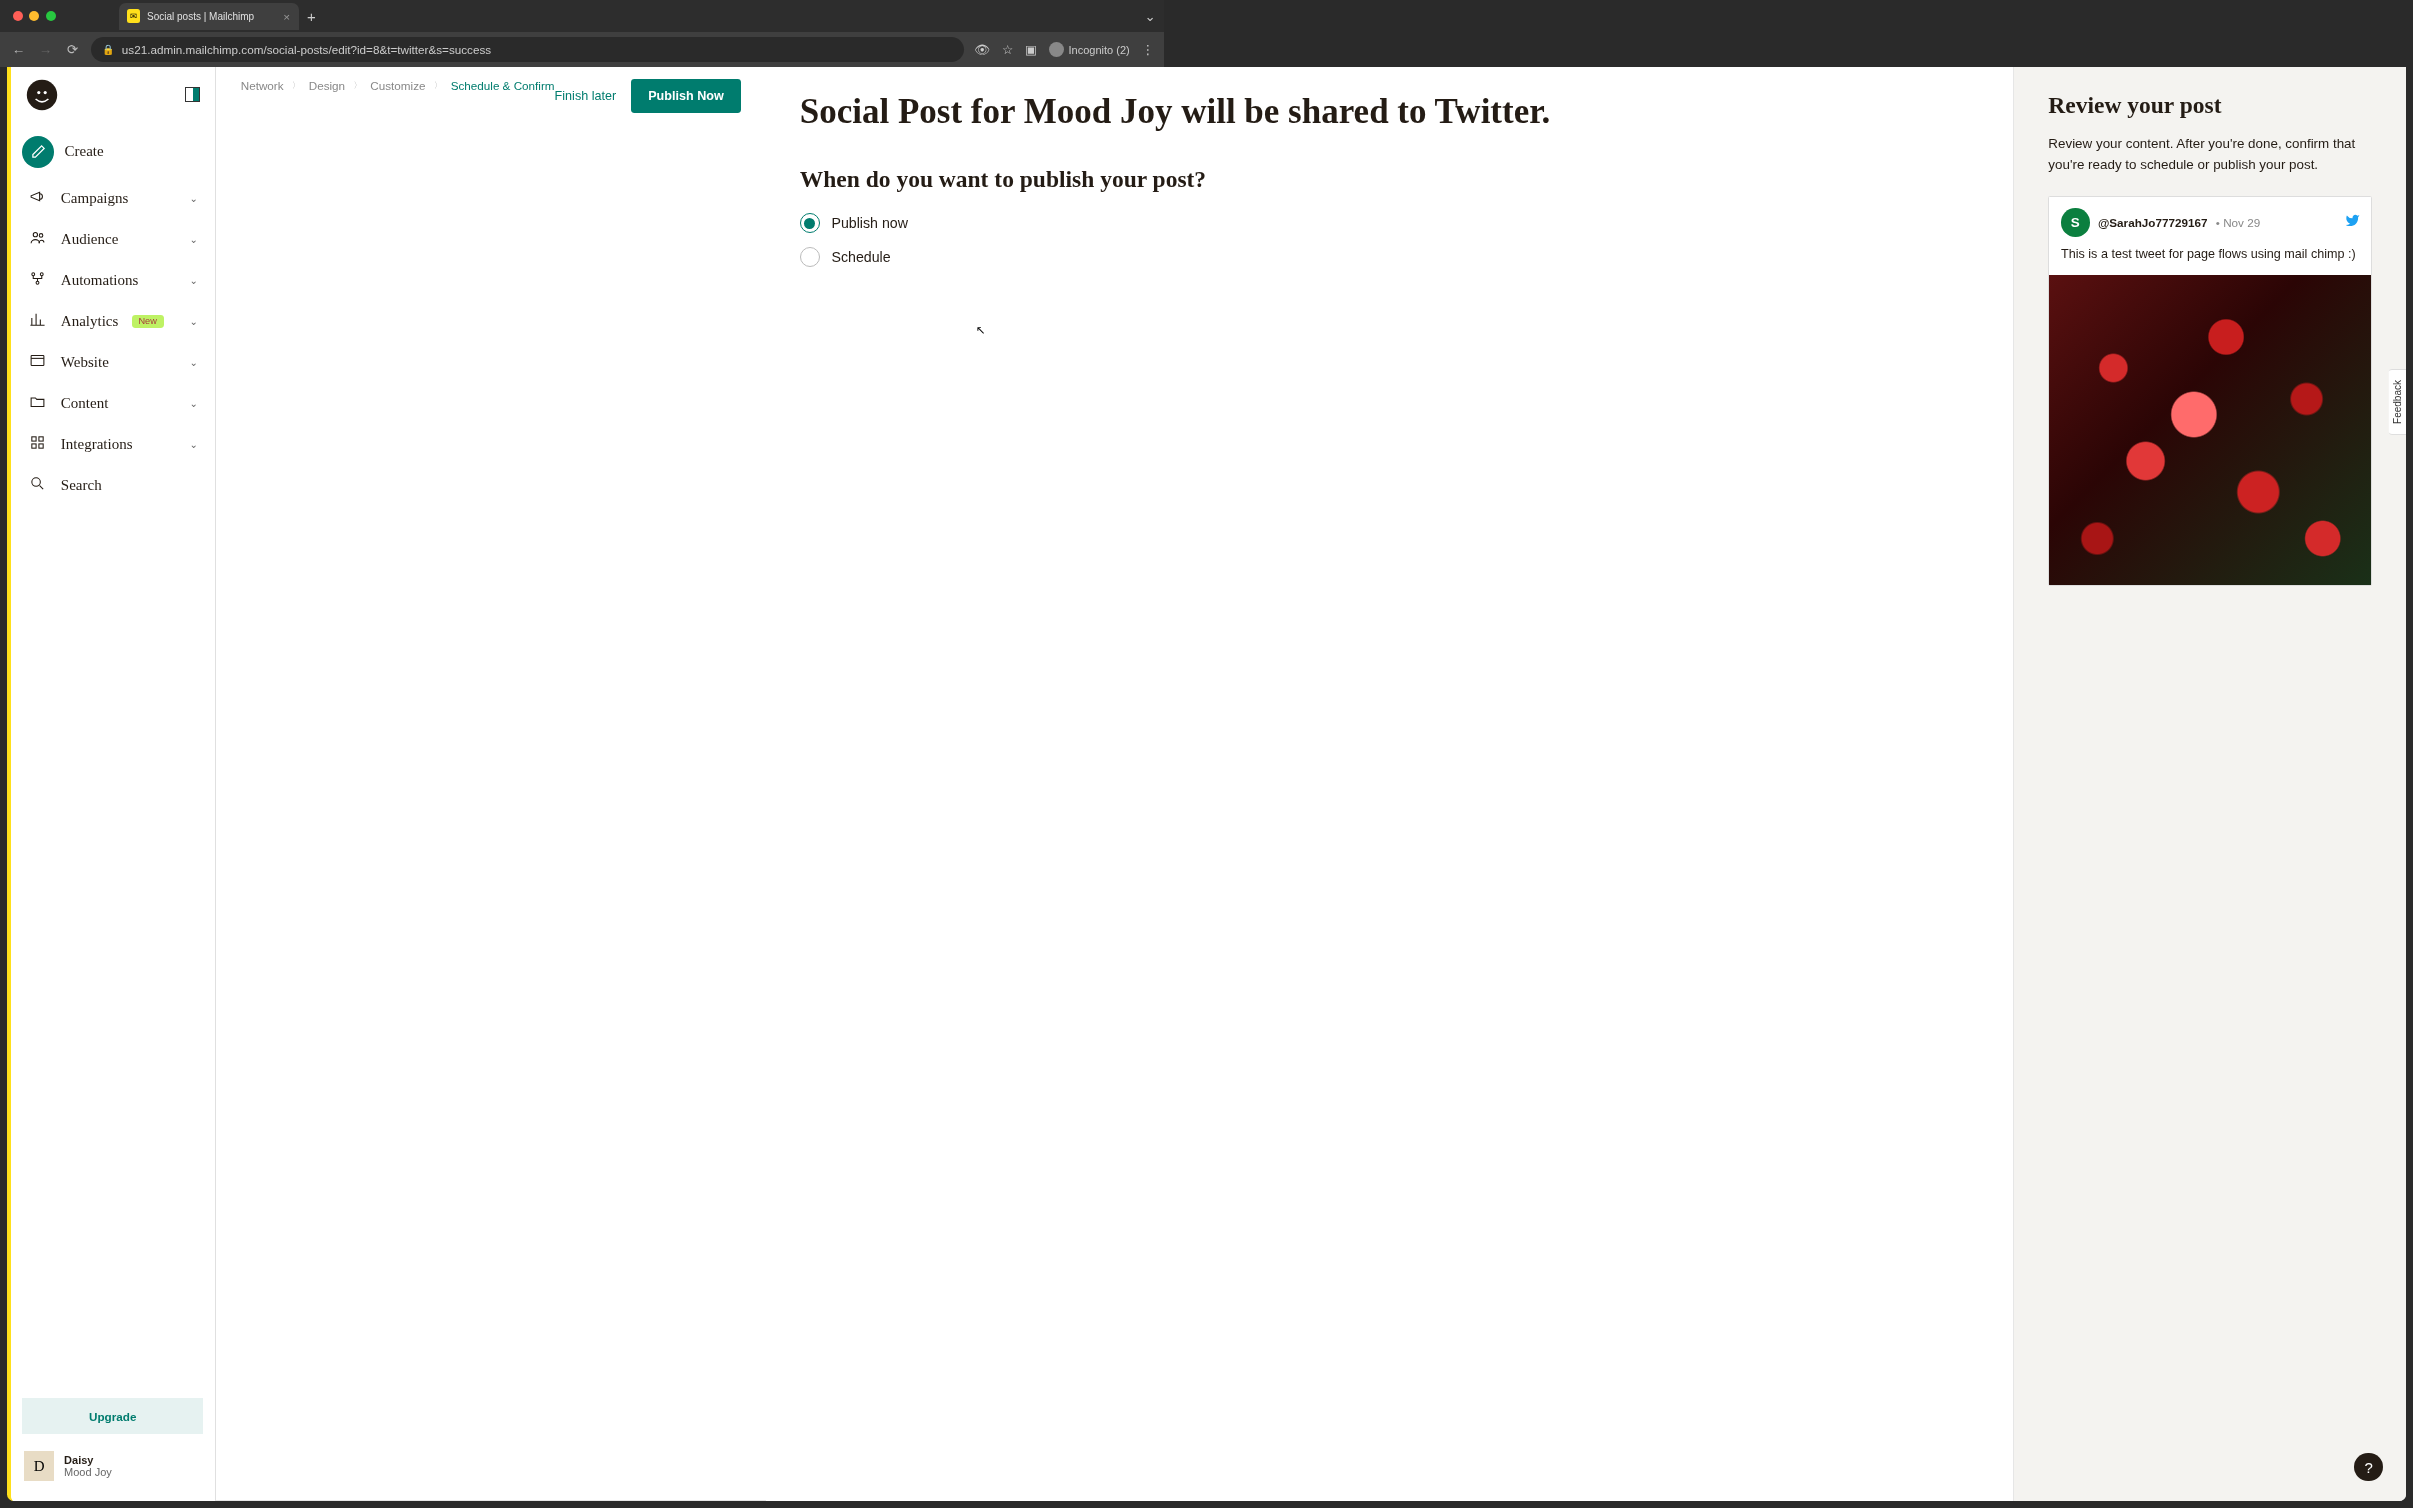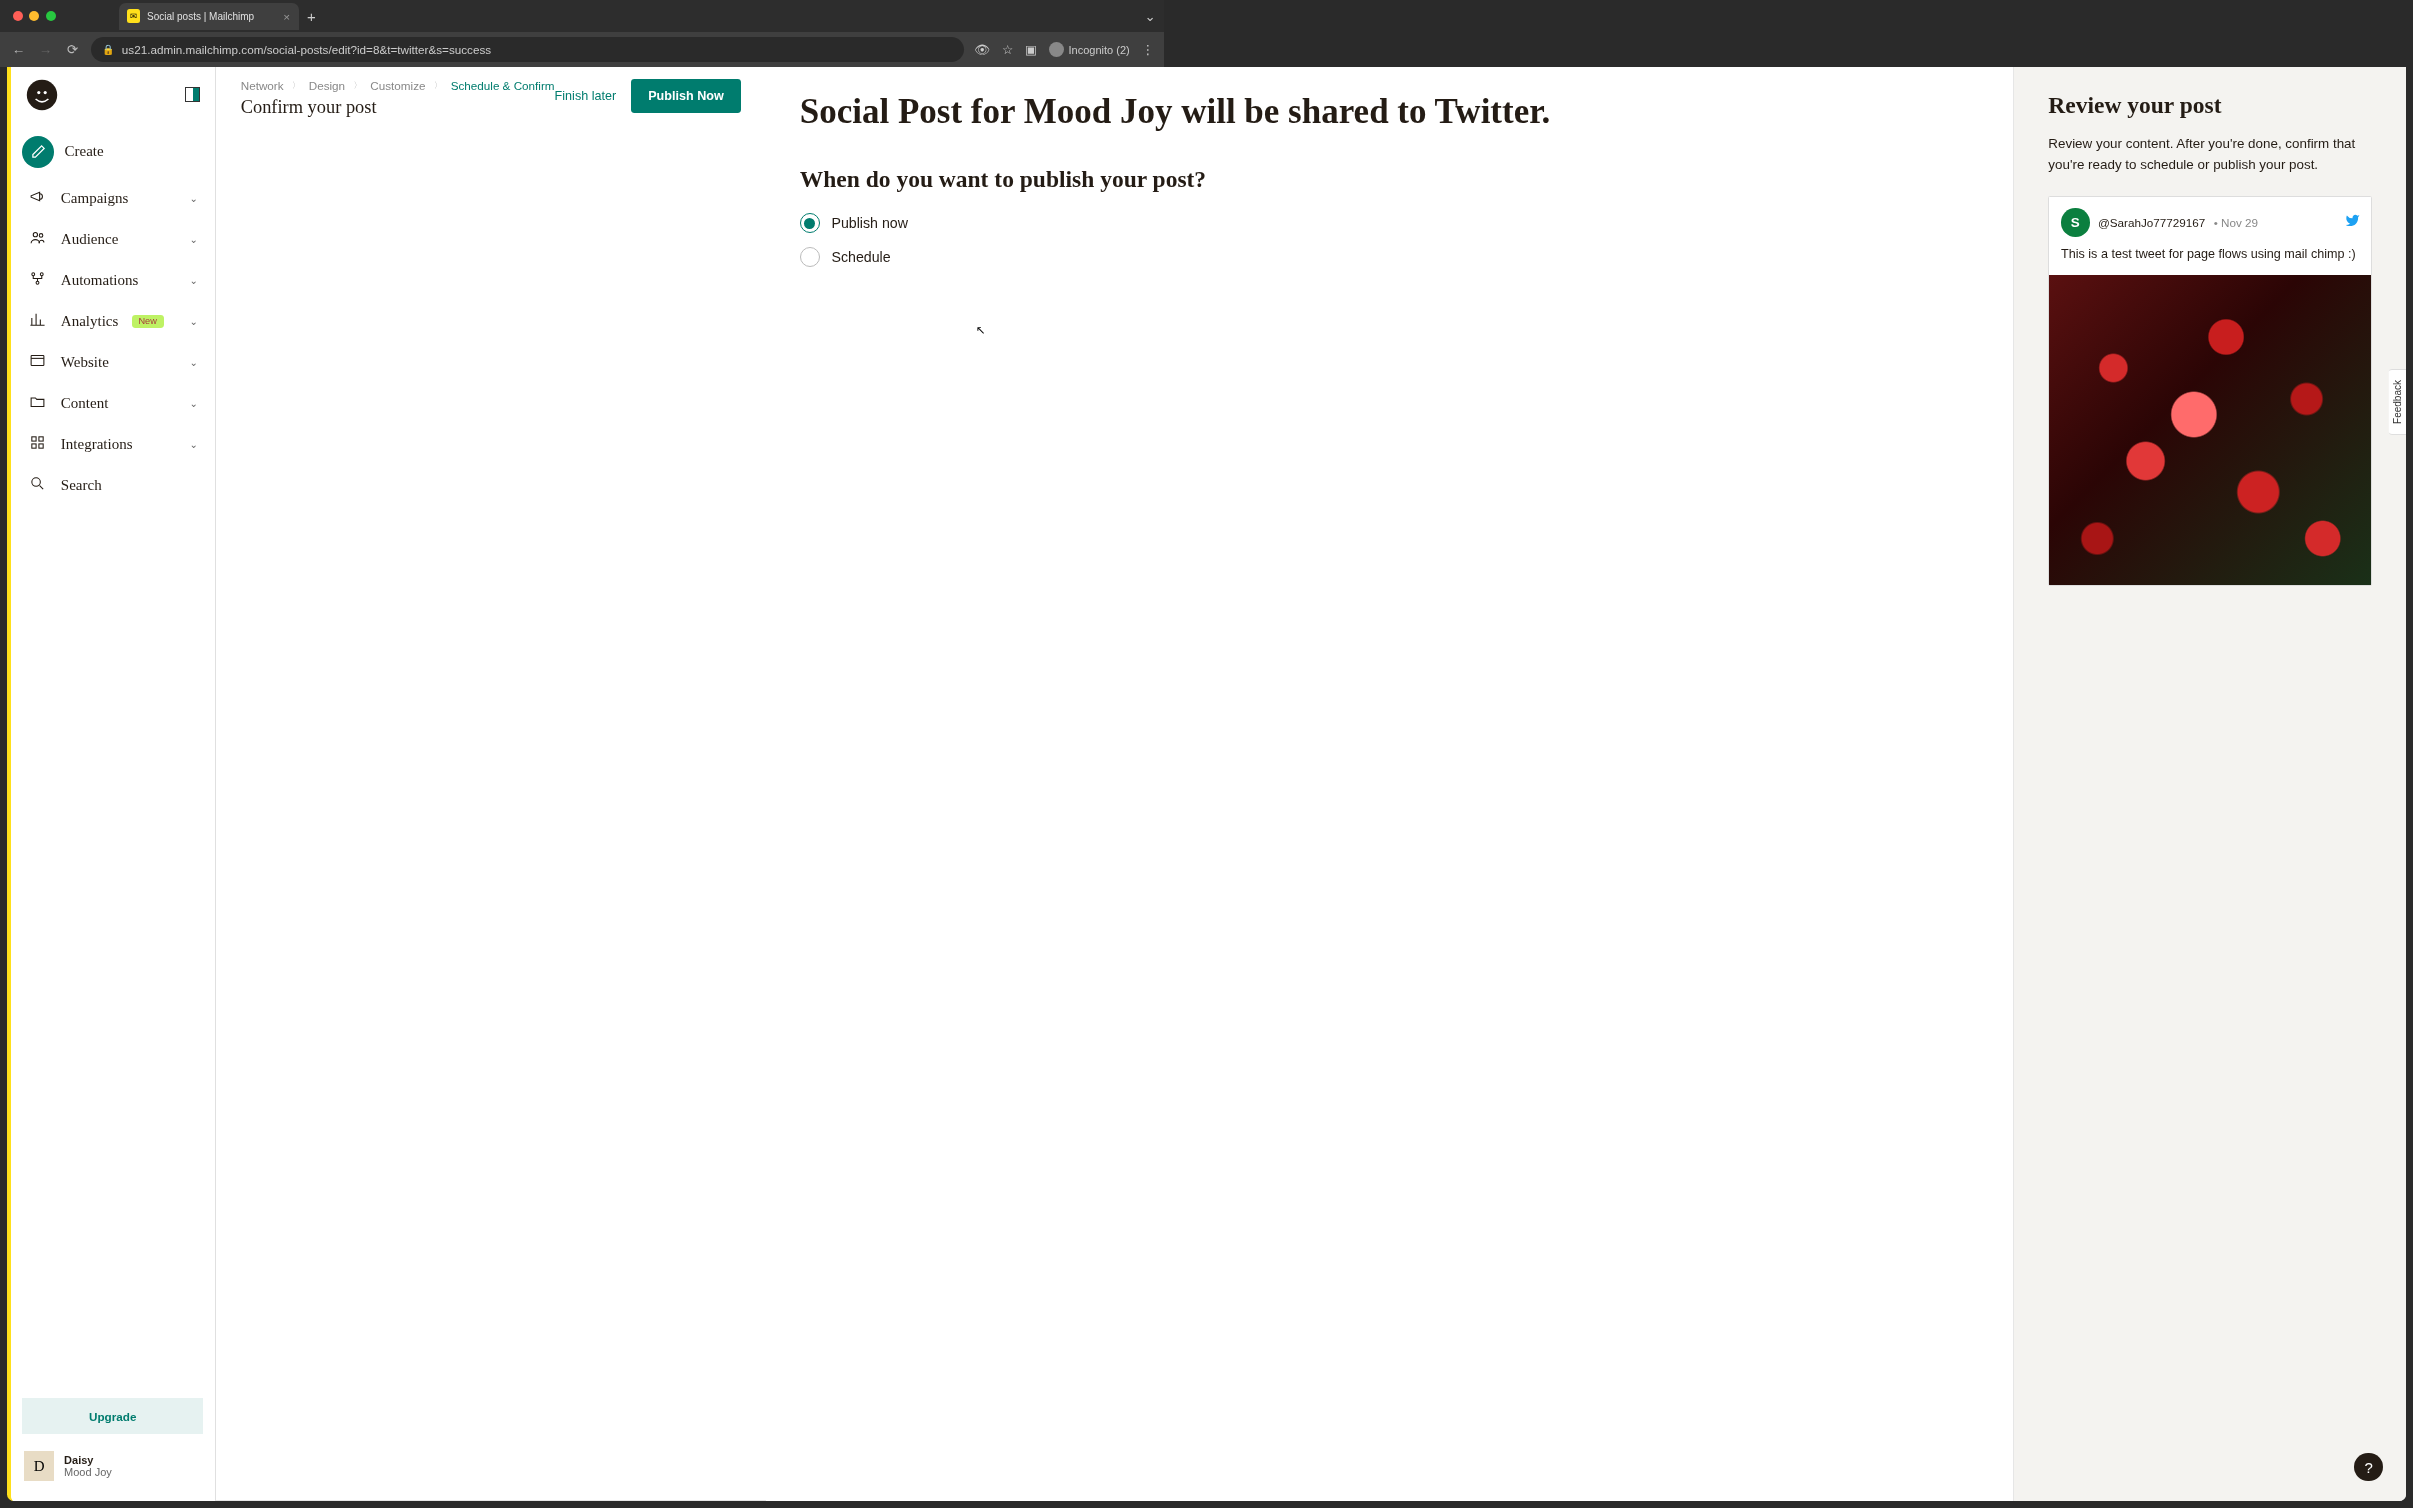--- a/index.html
+++ b/index.html
@@ -209,21 +209,21 @@
 .review-desc { font-size:13.4px; line-height:1.55; color:#241c15; margin-bottom:20px; }
 
 .tweet-card {
   background:#fff; border:0.8px solid #ddd; border-radius:1.7px; overflow:hidden;
 }
 .tweet-head { display:flex; align-items:center; gap:8.4px; padding:11.7px 11.7px 8.4px 11.7px; }
 .tweet-avatar {
   width:28.5px; height:28.5px; border-radius:50%; background:#0b7f3f; color:#fff;
   display:flex; align-items:center; justify-content:center; font-weight:600;
 }
-.tweet-handle { font-weight:400; font-size:11.7px; color:#241c15;}
+.tweet-handle { font-weight:700; font-size:11.7px; color:#241c15;}
 .tweet-date { color:#888; font-size:11.7px;}
 .tweet-bird { margin-left:auto; color:#1da1f2; }
 .tweet-body { padding: 0 11.7px 11.7px 11.7px; font-size:12.6px; line-height:1.45; color:#241c15;}
 .tweet-image {
   width:100%; height:310px;
   background:
     radial-gradient(circle at 20% 30%, #d42a2a 0 13.4px, transparent 15px),
     radial-gradient(circle at 55% 20%, #c81e1e 0 17px, transparent 18.4px),
     radial-gradient(circle at 80% 40%, #b51818 0 15px, transparent 17px),
     radial-gradient(circle at 30% 60%, #e13838 0 18.4px, transparent 20px),
@@ -431,21 +431,20 @@
       <div class="header-left">
         <div class="breadcrumb">
           <span class="crumb">Network</span>
           <span class="sep">〉</span>
           <span class="crumb">Design</span>
           <span class="sep">〉</span>
           <span class="crumb">Customize</span>
           <span class="sep">〉</span>
           <span class="crumb active">Schedule &amp; Confirm</span>
         </div>
-        <div class="page-subtitle">Confirm your post</div>
       </div>
       <div class="header-actions">
         <span class="finish-later">Finish later</span>
         <button class="publish-btn">Publish Now</button>
       </div>
     </div>
 
     <div class="content-row">
       <div class="content-left">
         <h1 class="big-title">Social Post for Mood Joy will be shared to Twitter.</h1>

